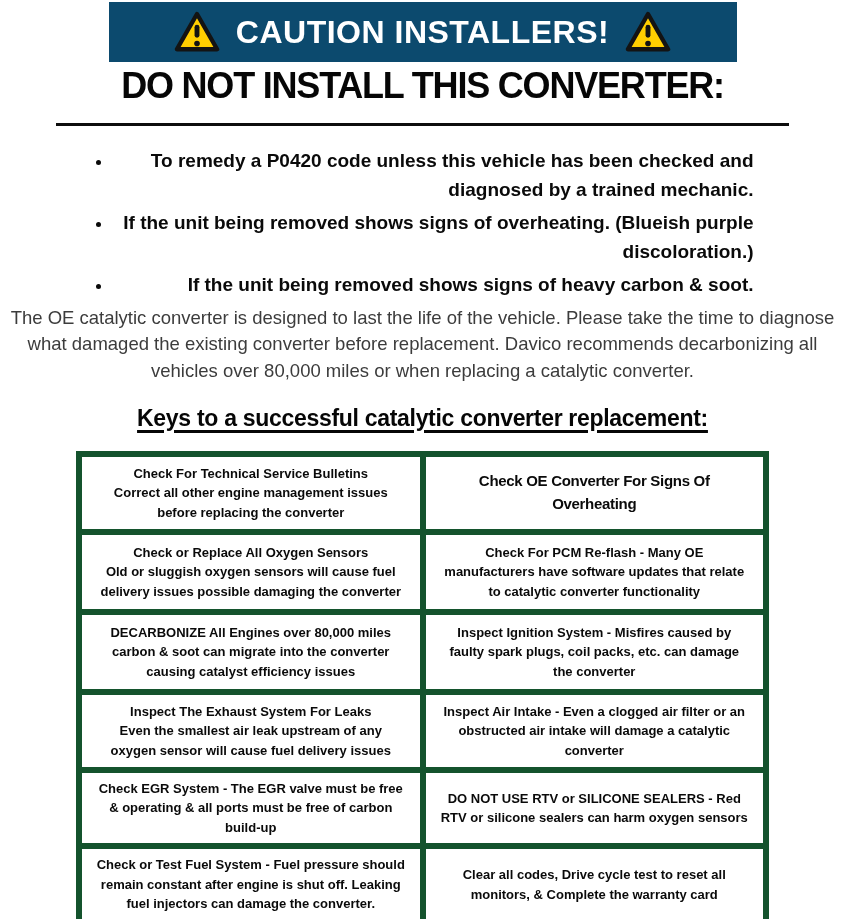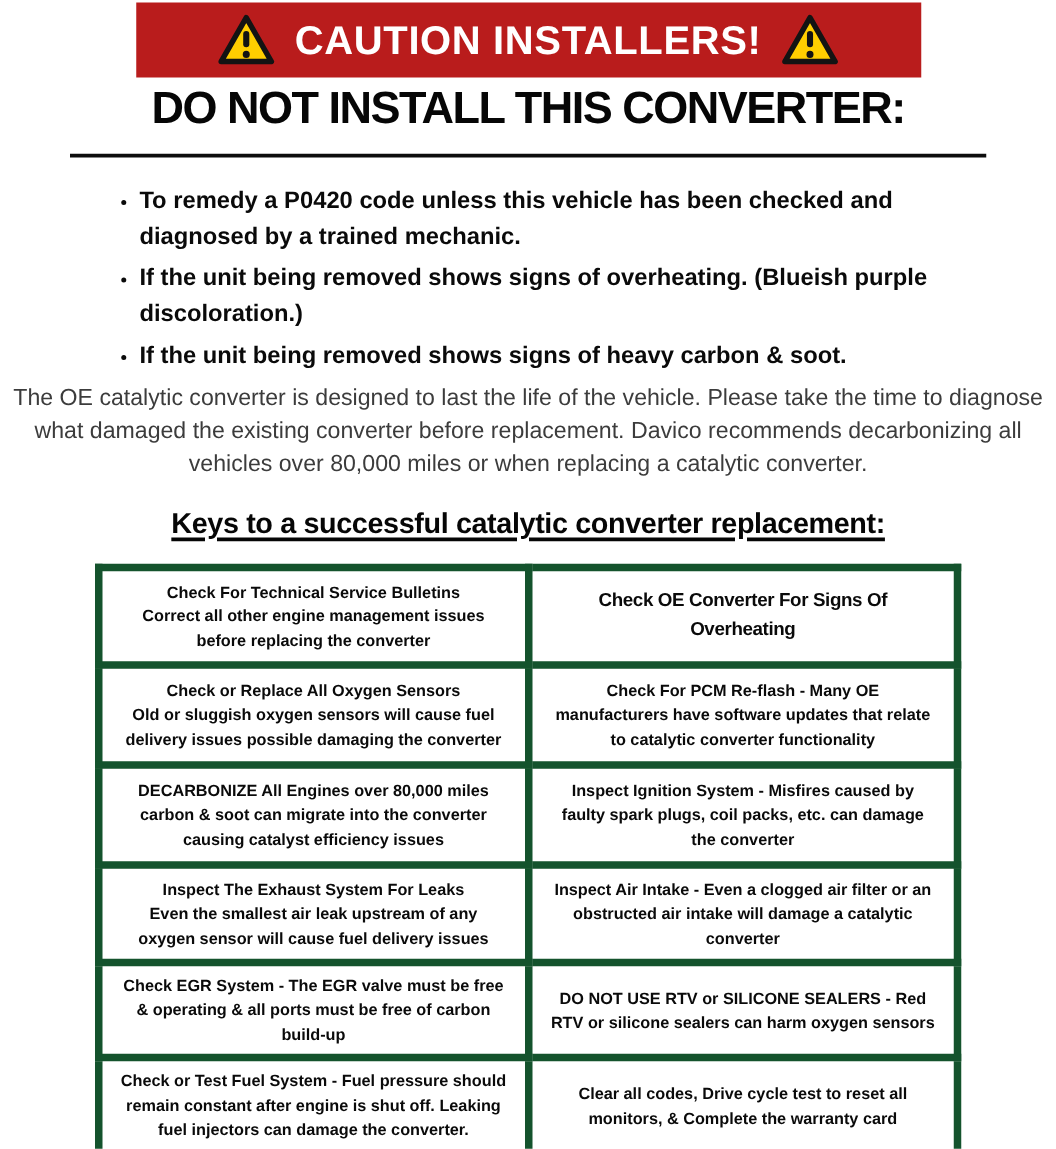--- a/index.html
+++ b/index.html
@@ -8,42 +8,42 @@
     width:845px; height:919px;
     font-family:"Liberation Sans", sans-serif;
     color:#060606;
     overflow:hidden;
   }
   .page { width:845px; height:919px; padding-top:2px; }
 
   
   .banner {
     width:628px; height:60px; margin:0 auto;
-    background:#b91c1c;
+    background:#0c4a6e;
     display:flex; align-items:center; justify-content:center; gap:16px;
   }
   .banner-title {
     color:#ffffff; font-size:32px; font-weight:800; letter-spacing:.5px;
     white-space:nowrap;
   }
   .warn-icon { width:46px; height:42px; display:block; }
 
   
   .headline {
     margin-top:3px; text-align:center;
     font-size:36px; font-weight:800; letter-spacing:-1.2px;
     white-space:nowrap;
   }
 
   .divider { width:733px; height:3px; background:#0d0d0d; margin:16px auto 0; }
 
   
   .warning-list {
     width:662px; margin:21px auto 0;
-    list-style:disc; padding-left:20px;
+    list-style:disc; padding-left:20px;text-align:right;
   }
   .warning-list li {
     font-size:19px; font-weight:700; line-height:1.5;
     margin-bottom:5px; color:#0a0a0a;
   }
   .warning-list li::marker { font-size:15px; }
 
   
   .intro {
     width:824px; margin:0 auto 0; text-align:center;

